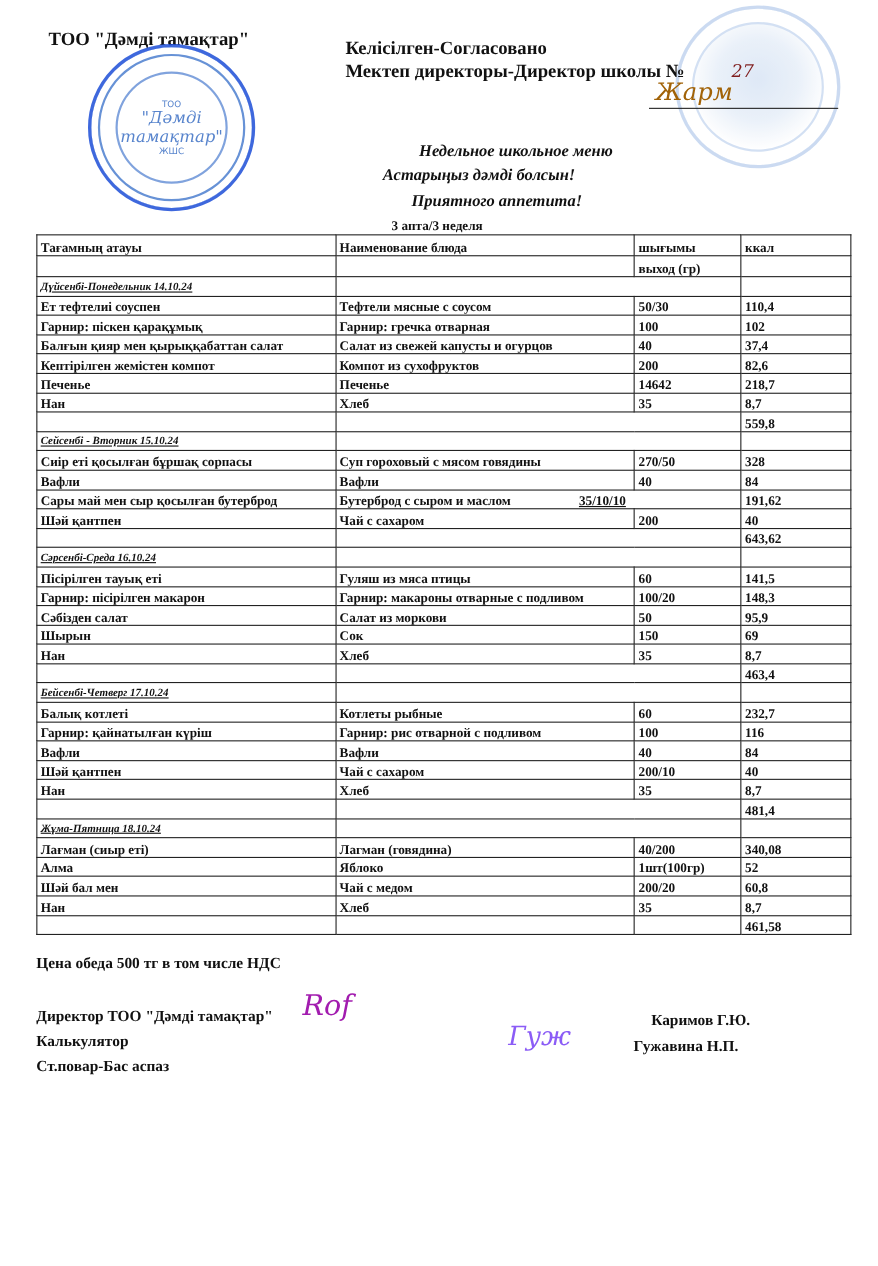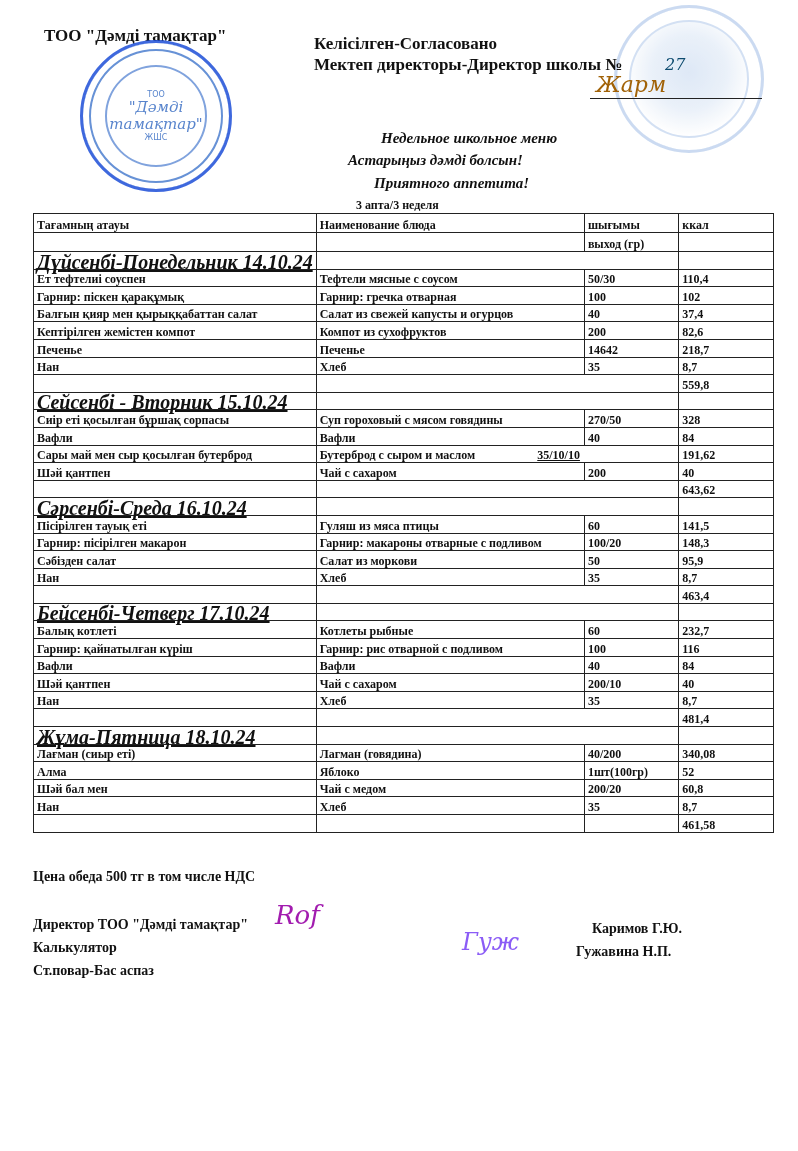--- a/index.html
+++ b/index.html
@@ -30,34 +30,34 @@
     .stamp-left .s-small { font-size: 8px; }
     .stamp-left .s-script { font-family: "DejaVu Serif", serif; font-style: italic; font-size: 15px; line-height: 17px; text-align: center; }
     .stamp-right {
       left: 614px; top: 5px; width: 150px; height: 148px; border-radius: 50%;
       border: 3px solid #a9c3e8; opacity: 0.6;
       box-shadow: inset 0 0 0 12px #fff, inset 0 0 0 14px #b7cdec;
       background: radial-gradient(circle at 50% 45%, #c9daf1 0%, #dde8f6 35%, #ffffff 60%);
     }
     .signature { font-family: "DejaVu Serif", serif; font-style: italic; color: #a16207; }
     .sig-director-school { left: 596px; top: 72px; font-size: 22px; }
-    .sig-director-number { left: 665px; top: 55px; font-size: 16px; color: #0c4a6e; font-style: italic; font-family: "DejaVu Serif", serif;}
+    .sig-director-number { left: 665px; top: 55px; font-size: 16px; color: #7f1d1d; font-style: italic; font-family: "DejaVu Serif", serif;}
 
     
     table.menu {
       position: absolute; left: 33px; top: 213px; width: 741px;
       border-collapse: collapse; font-size: 12px; font-weight: bold;
     }
     table.menu td {
       border: 1.5px solid #222; height: 17.6px; padding: 0 3px; vertical-align: bottom;
       line-height: 14px; white-space: nowrap;
     }
     col.c1 { width: 272px; } col.c2 { width: 272px; } col.c3 { width: 97px; } col.c4 { width: 100px; }
     td.center { text-align: left; }
-    td.day { font-size: 20px; font-style: italic; text-decoration: underline; height: 24px; }
+    td.day { font-size: 10px; font-style: italic; text-decoration: underline; height: 24px; }
     tr.head td { height: 19px; }
 
     .footer-price { left: 33px; top: 869px; font-size: 14px; font-weight: bold; }
     .sign-row { font-size: 14px; font-weight: bold; }
     .sig-director-org { left: 275px; top: 900px; font-size: 26px; color: #a21caf; }
     .sig-calc { left: 462px; top: 928px; font-size: 24px; color: #8b5cf6; }
   </style>
 </head>
 <body>
 
@@ -201,20 +201,26 @@
           <td class="center">100/20</td>
           <td class="center">148,3</td>
         </tr>
         <tr>
           <td>Сәбізден салат</td>
           <td>Салат из моркови</td>
           <td class="center">50</td>
           <td class="center">95,9</td>
         </tr>
         <tr>
+          <td>Шырын</td>
+          <td>Сок</td>
+          <td class="center">150</td>
+          <td class="center">69</td>
+        </tr>
+        <tr>
           <td>Нан</td>
           <td>Хлеб</td>
           <td class="center">35</td>
           <td class="center">8,7</td>
         </tr>
         <tr>
           <td></td>
           <td colspan="2"></td>
           <td class="center">463,4</td>
         </tr>

